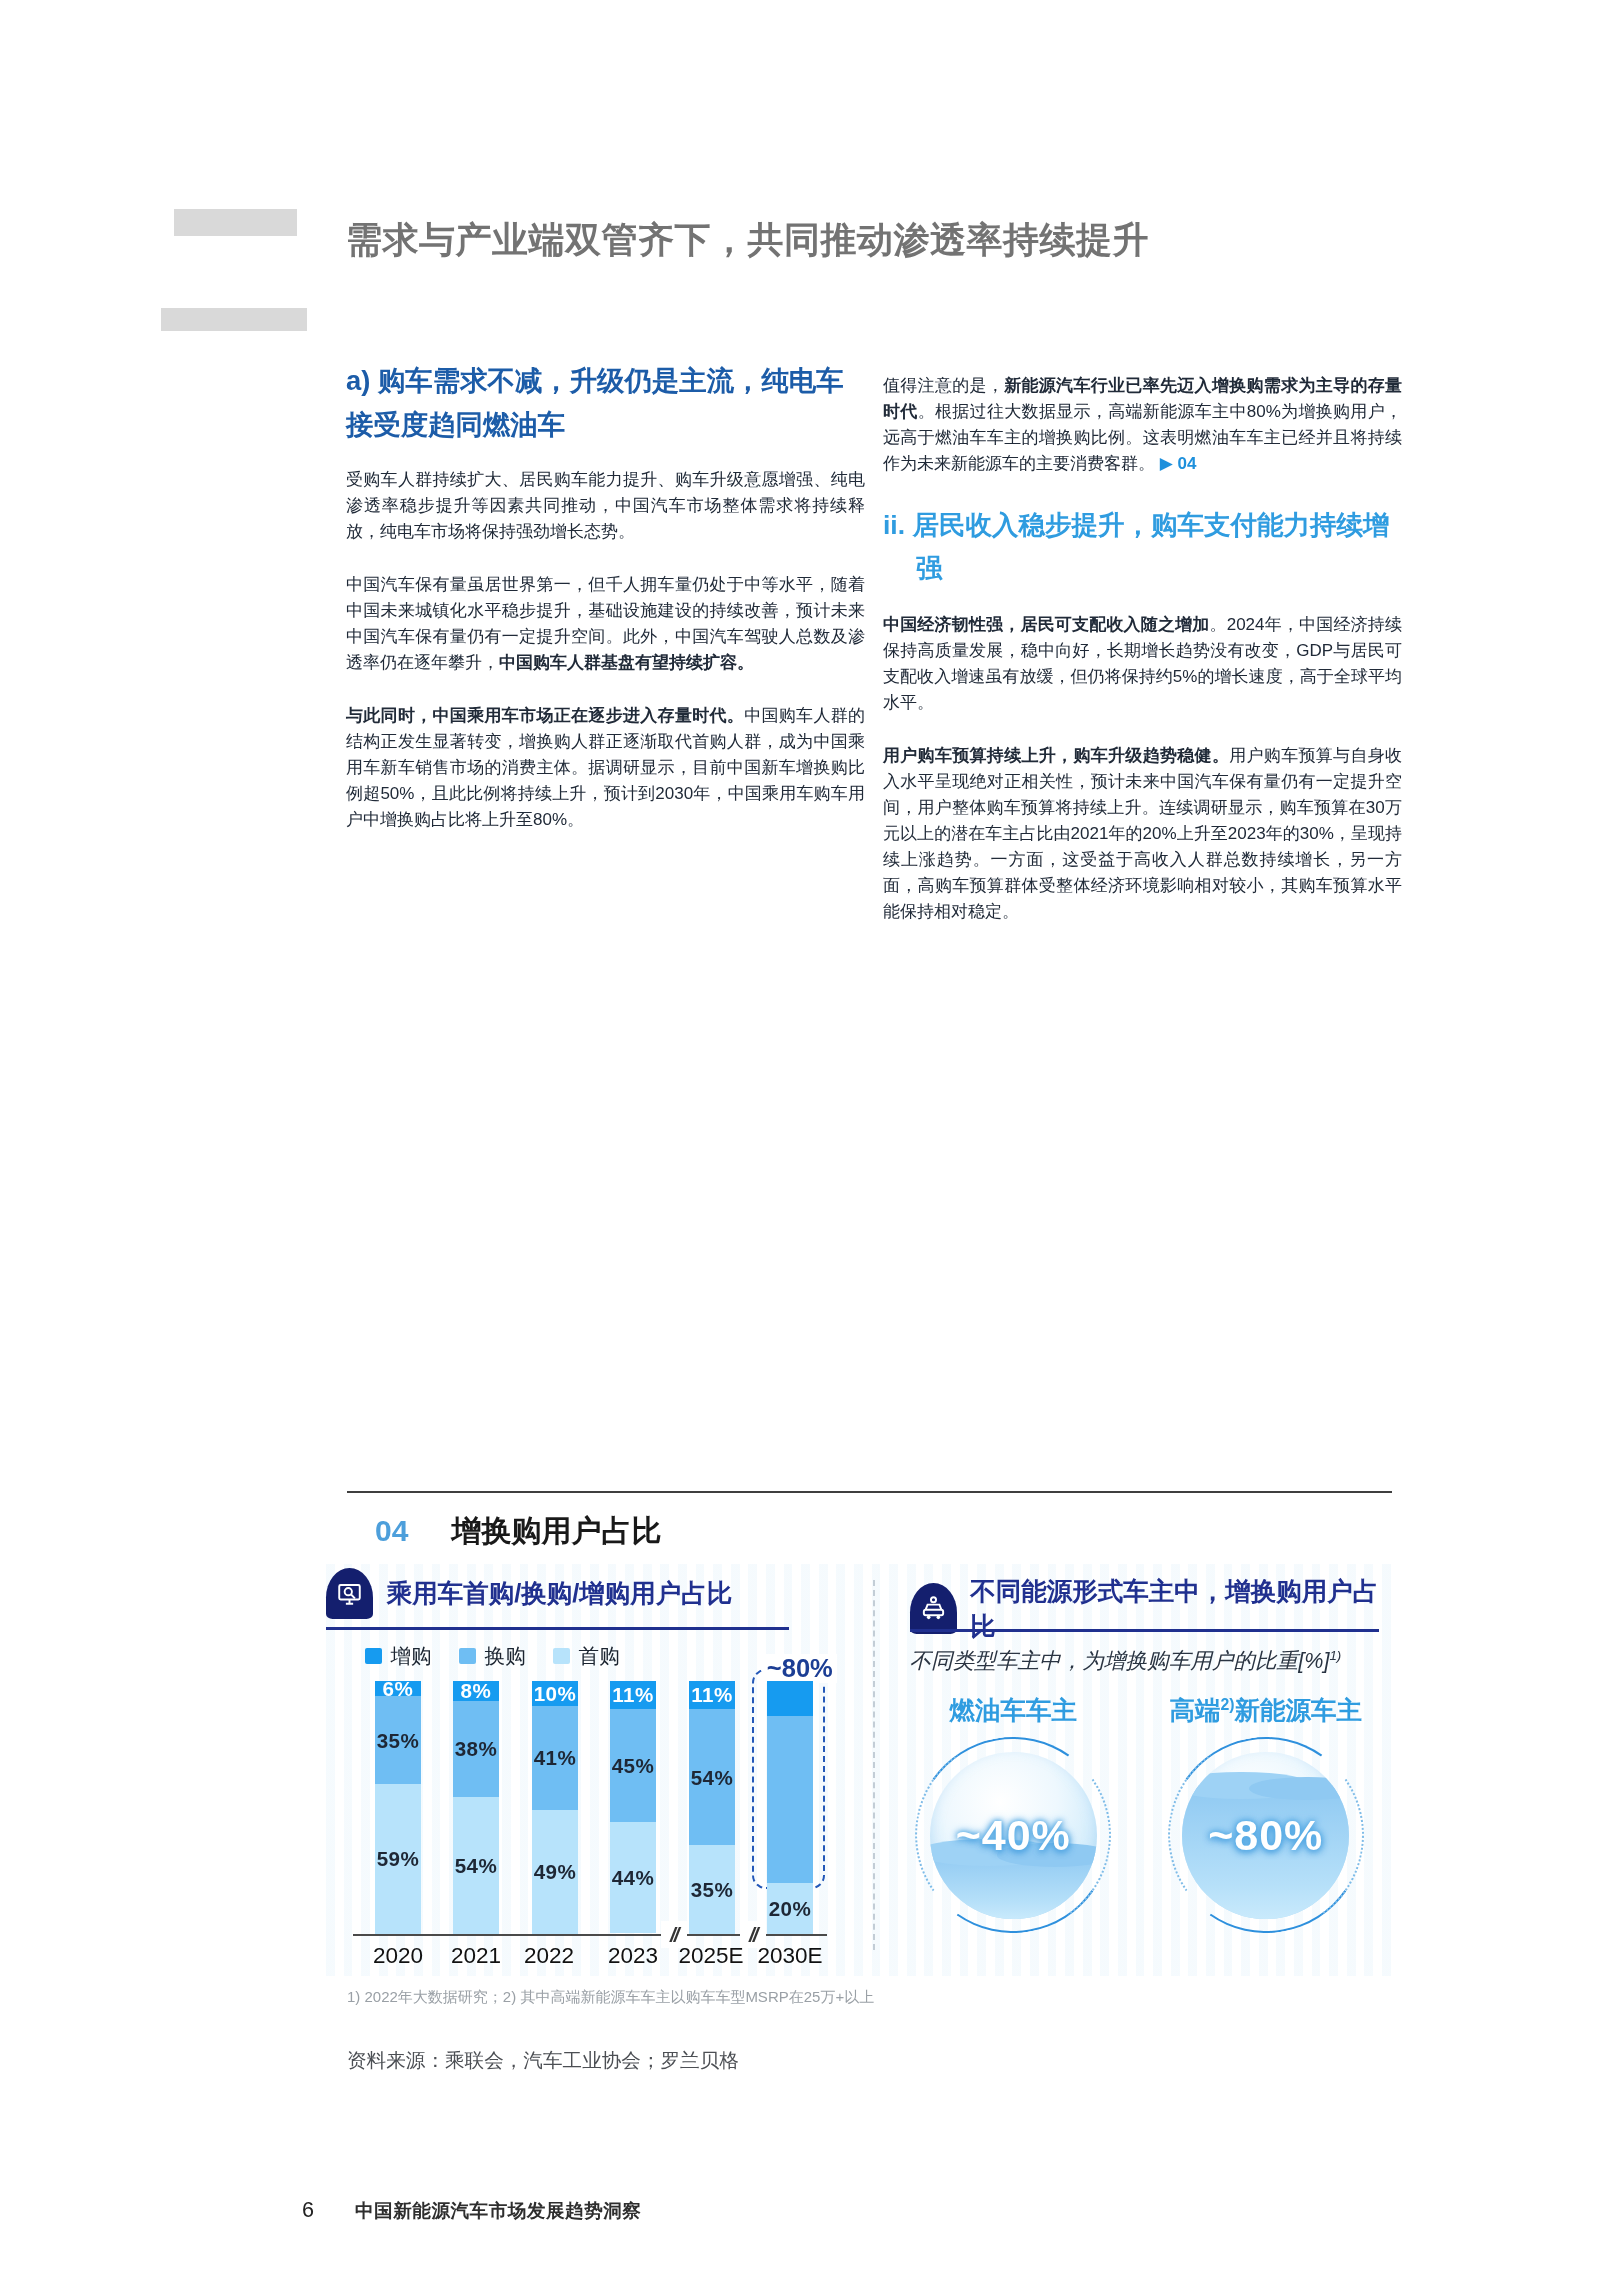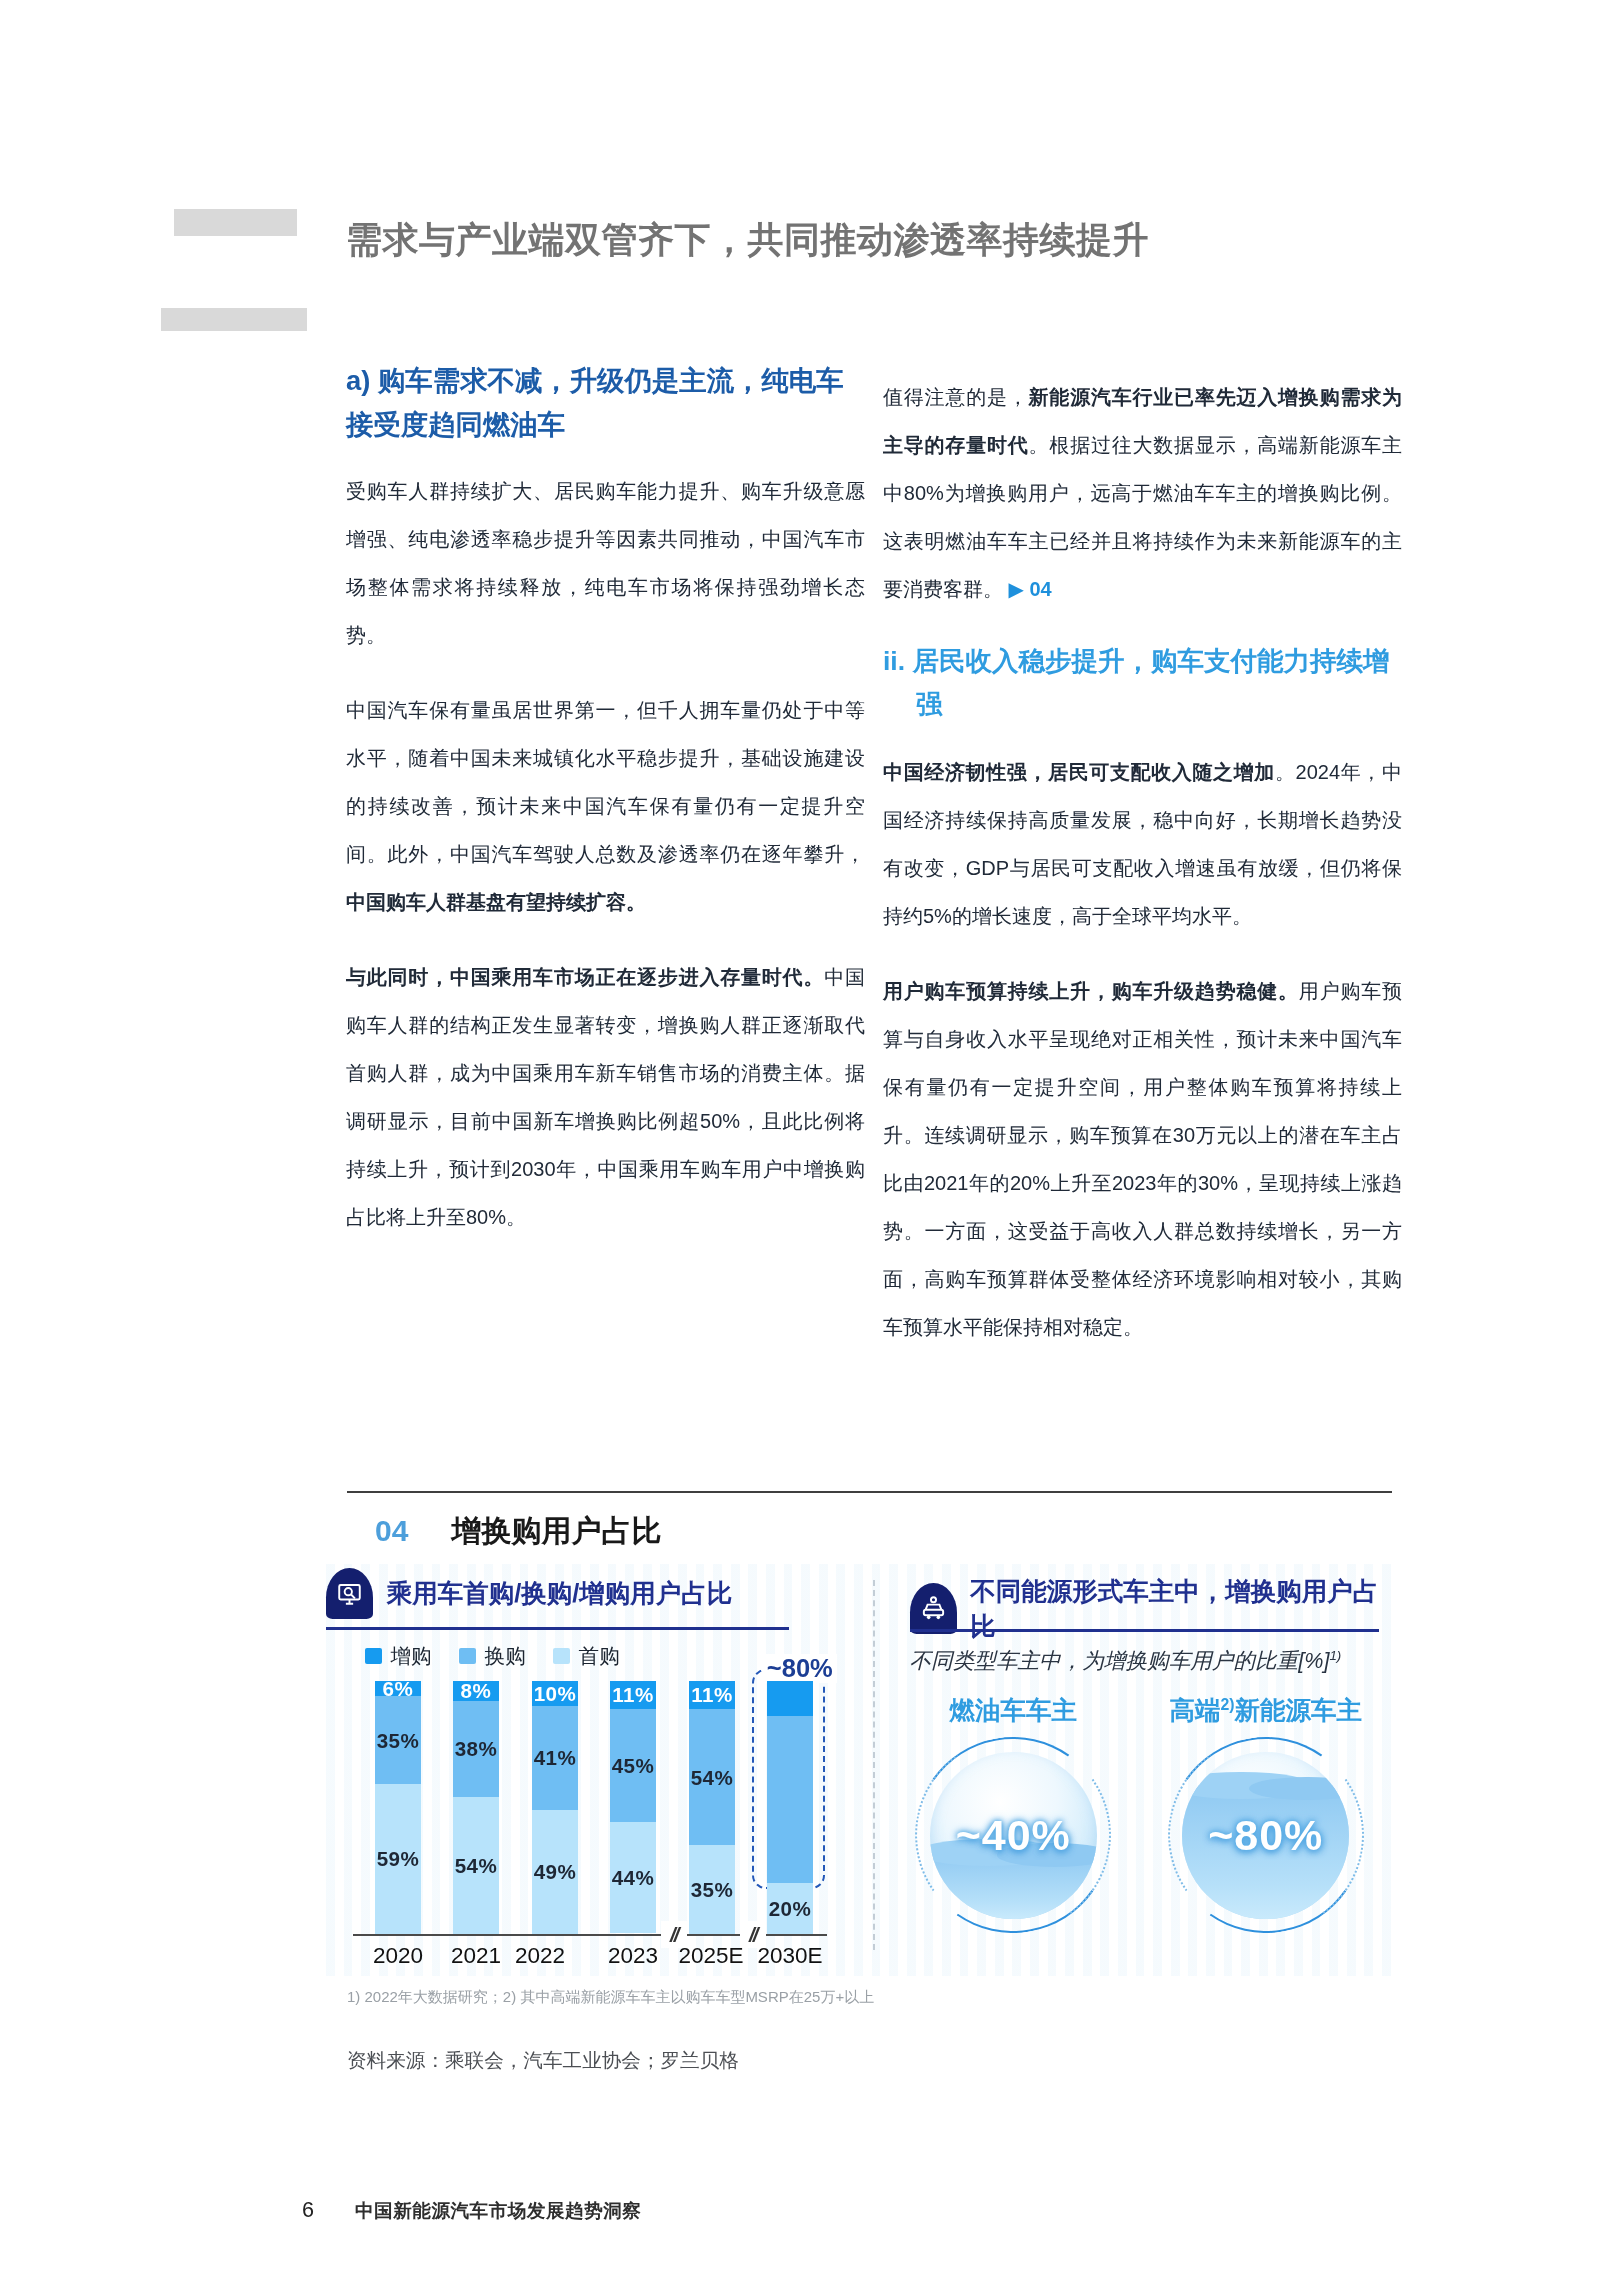--- a/index.html
+++ b/index.html
@@ -14,21 +14,21 @@
   .gray-bar.two{left:161px;top:308px;width:146px;height:22.5px;}
 
   
   .doc-title{position:absolute;left:346px;top:192px;width:1127px;
              font-size:36px;font-weight:700;color:#737373;letter-spacing:0.5px;}
 
   
   .col{position:absolute;top:359px;width:519px;text-align:justify;}
   .col.left{left:346px;}
   .col.right{left:883px;}
-  .col p{margin:0 0 27.4px 0;font-size:20px;line-height:48px;color:#202a38;}
+  .col p{margin:0 0 27.4px 0;font-size:17px;line-height:26px;color:#202a38;}
   .h-a{margin:0 0 19.6px 0;font-size:27.4px;line-height:44px;font-weight:700;color:#1c5ca8;text-align:left;}
   .h-roman{margin:3.9px 0 21.6px 0;font-size:26.5px;line-height:43px;font-weight:700;color:#2f9ce0;
            padding-left:33px;text-indent:-33px;text-align:left;}
   .col.right p:first-of-type{margin-top:13.7px;}
 
   
   .section-rule{position:absolute;left:347px;top:1491px;width:1045px;height:2px;background:#3f3f3f;}
   .sec-head{position:absolute;left:347px;top:1511px;display:flex;gap:43px;align-items:baseline;}
   .sec-num{font-size:30px;font-weight:700;color:#4d9fdb;margin-left:28px;}
   .sec-title{font-size:30px;font-weight:700;color:#191919;}
@@ -191,21 +191,21 @@
         <div class="cat-label" style="left: 111px; top: 375px;">2021</div>
         <div class="bar-seg" style="left: 206px; width: 46px; top: 113px; height: 25px; background: rgb(22, 155, 240);">
           <span class="seg-label white">10%</span>
         </div>
         <div class="bar-seg" style="left: 206px; width: 46px; top: 138px; height: 104px; background: rgb(111, 190, 243);">
           <span class="seg-label">41%</span>
         </div>
         <div class="bar-seg" style="left: 206px; width: 46px; top: 242px; height: 124px; background: rgb(183, 227, 251);">
           <span class="seg-label">49%</span>
         </div>
-        <div class="cat-label" style="left: 175px; top: 375px;">2022</div>
+        <div class="cat-label" style="left: 184px; top: 375px;">2022</div>
         <div class="bar-seg" style="left: 284px; width: 46px; top: 113px; height: 28px; background: rgb(22, 155, 240);">
           <span class="seg-label white">11%</span>
         </div>
         <div class="bar-seg" style="left: 284px; width: 46px; top: 141px; height: 114px; background: rgb(111, 190, 243);">
           <span class="seg-label">45%</span>
         </div>
         <div class="bar-seg" style="left: 284px; width: 46px; top: 254px; height: 111px; background: rgb(183, 227, 251);">
           <span class="seg-label">44%</span>
         </div>
         <div class="cat-label" style="left: 268px; top: 375px;">2023</div>

